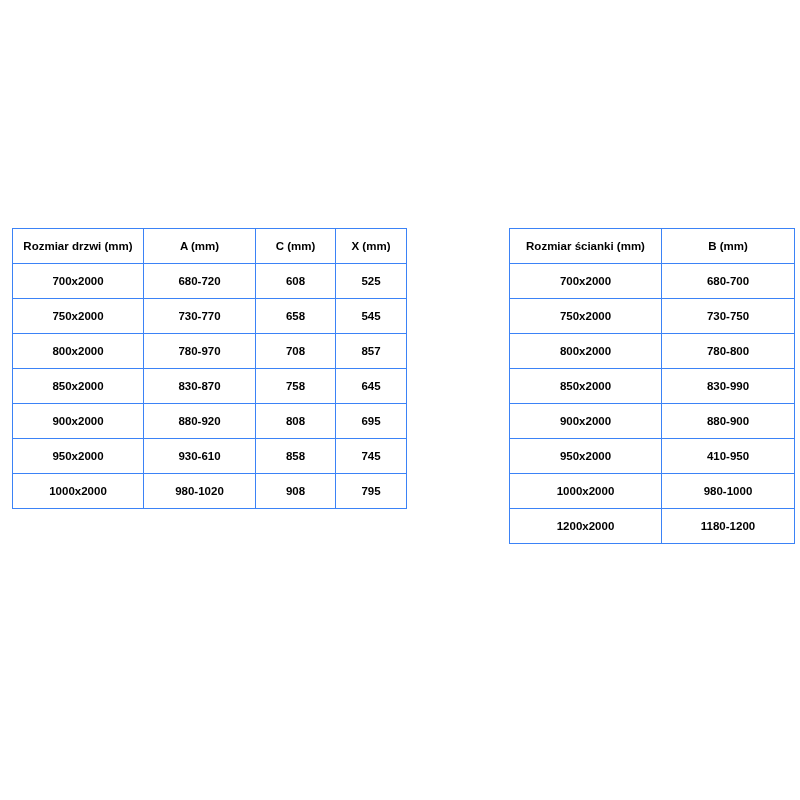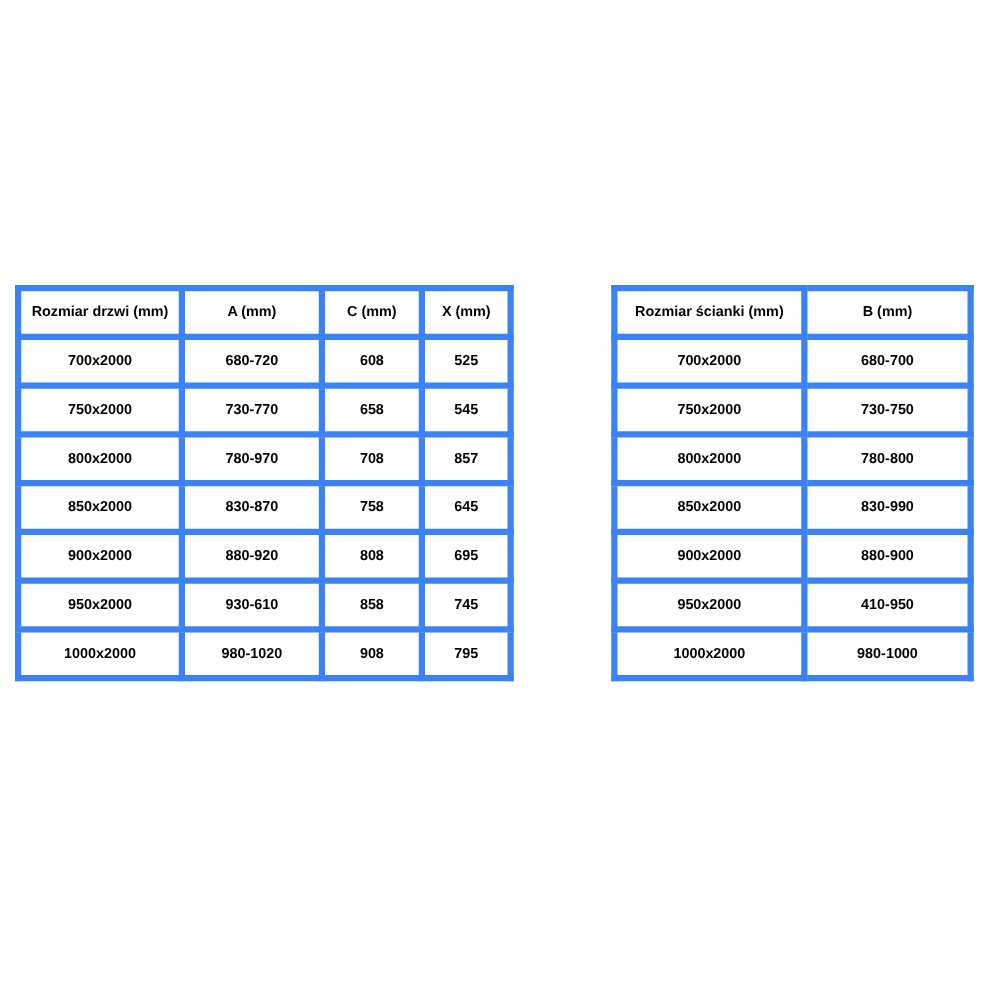--- a/index.html
+++ b/index.html
@@ -19,31 +19,31 @@
     overflow: hidden;
   }
   .table-wrap {
     position: absolute;
   }
   #table-left-wrap {
     left: 12px;
     top: 228px;
   }
   #table-right-wrap {
-    left: 489px;
+    left: 509px;
     top: 228px;
   }
   table.spec {
     border-collapse: collapse;
     font-size: 11.5px;
     color: #000000;
     background: #ffffff;
   }
   table.spec td, table.spec th {
-    border: 5px solid #3b82f6;
+    border: 1px solid #3b82f6;
     text-align: center;
     vertical-align: middle;
     font-weight: bold;
     padding: 0;
     height: 34px;
     line-height: 34px;
     white-space: nowrap;
   }
   
   #table-left col.c0 { width: 131px; }
@@ -156,17 +156,21 @@
           <td>880-900</td>
         </tr>
         <tr>
           <td>950x2000</td>
           <td>410-950</td>
         </tr>
         <tr>
           <td>1000x2000</td>
           <td>980-1000</td>
         </tr>
+        <tr>
+          <td>1200x2000</td>
+          <td>1180-1200</td>
+        </tr>
       </tbody>
     </table>
   </div>
 
 </div>
 
 </body></html>

